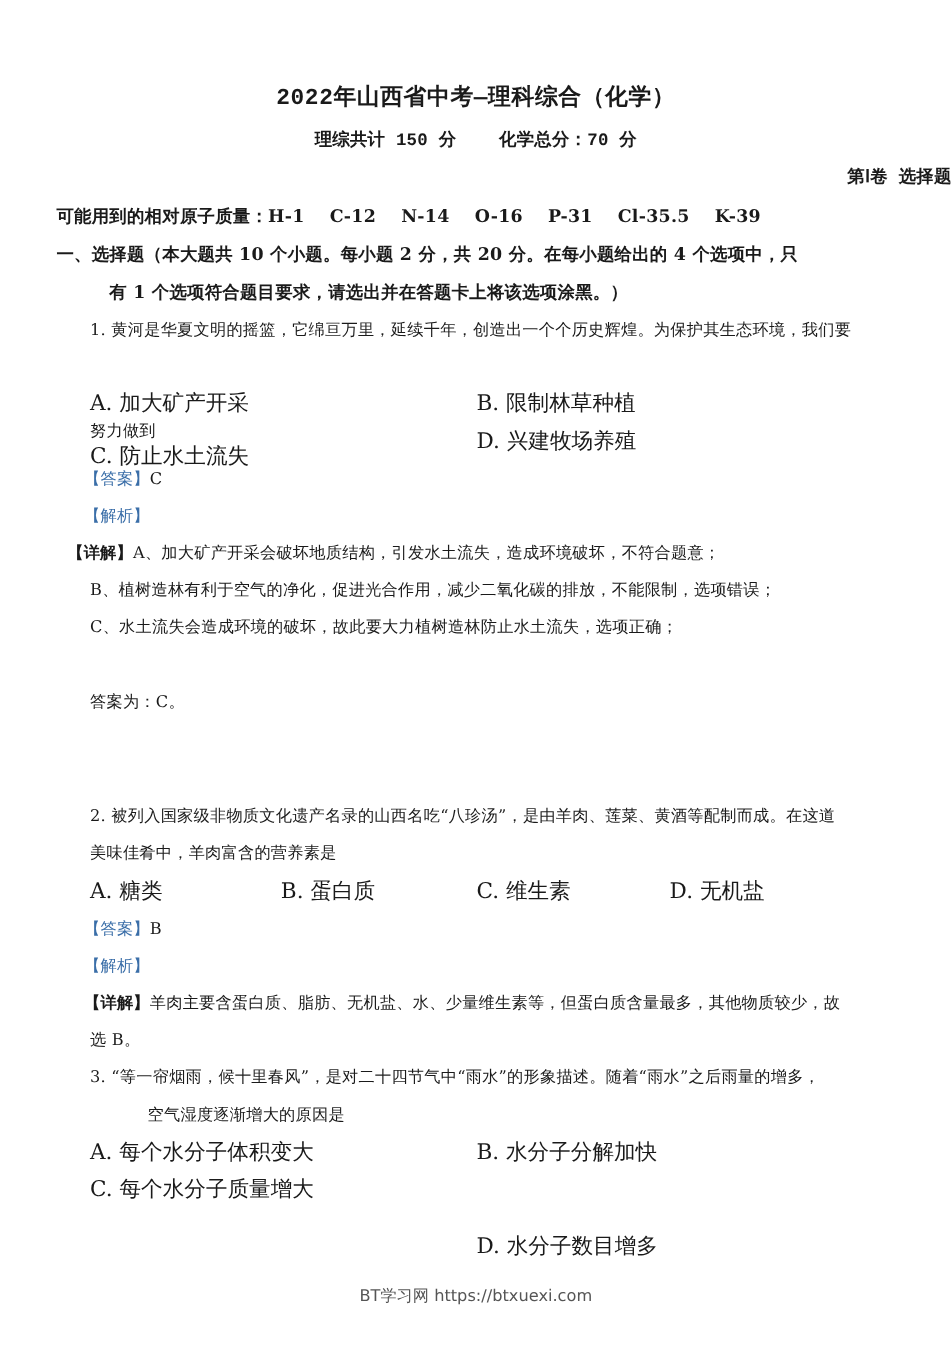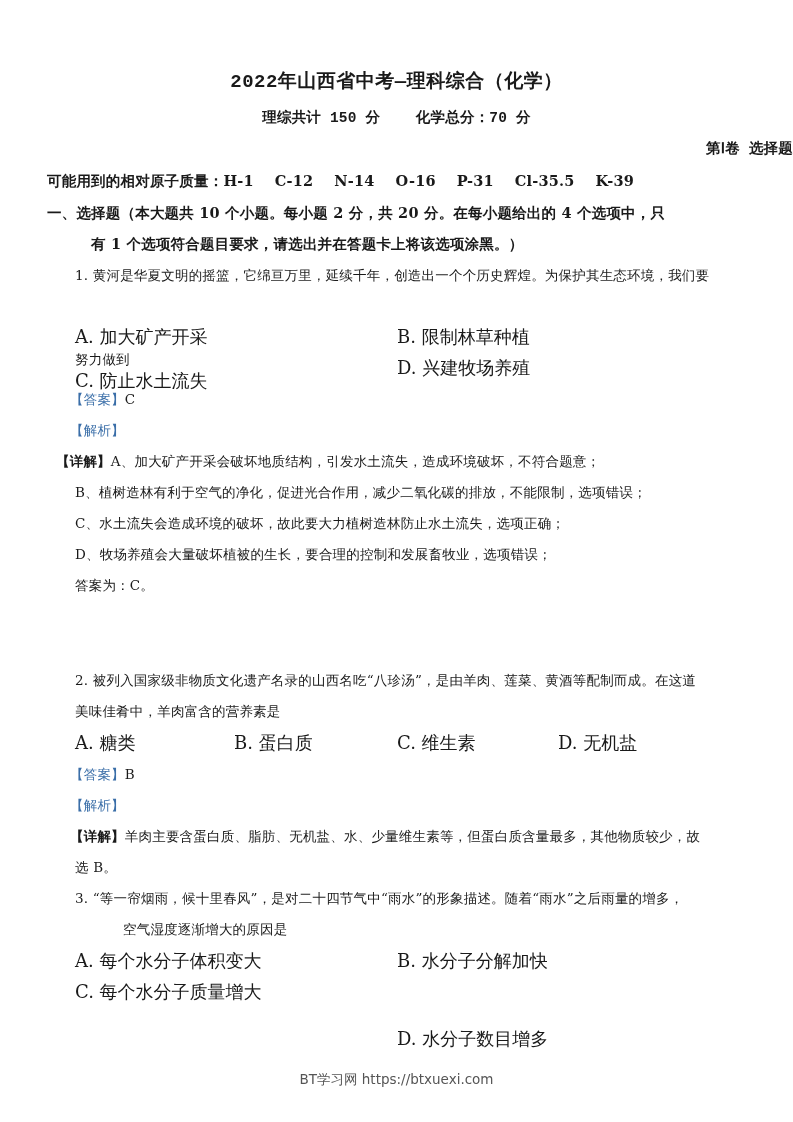--- a/index.html
+++ b/index.html
@@ -38,21 +38,20 @@
   <div class="opt" style="top:359px; left:397px;">D. 兴建牧场养殖</div>
   <div class="line" style="top:390px; left:70px;text-align:right;">
     <span class="tag">【答案】</span><span>C</span>
   </div>
   <div class="line tag" style="top:421px; left:70px;">【解析】</div>
   <div class="line" style="top:452px; left:56px;">
     <span style="font-weight:bold;">【详解】</span><span>A、加大矿产开采会破坏地质结构，引发水土流失，造成环境破坏，不符合题意；</span>
   </div>
   <div class="line" style="top:483px;">B、植树造林有利于空气的净化，促进光合作用，减少二氧化碳的排放，不能限制，选项错误；</div>
   <div class="line" style="top:514px;">C、水土流失会造成环境的破坏，故此要大力植树造林防止水土流失，选项正确；</div>
-  <div class="line" style="top:545px;">D、牧场养殖会大量破坏植被的生长，要合理的控制和发展畜牧业，选项错误；</div>
   <div class="line" style="top:576px;">答案为：C。</div>
 
   <div class="line" style="top:671px;">2. 被列入国家级非物质文化遗产名录的山西名吃“八珍汤”，是由羊肉、莲菜、黄酒等配制而成。在这道</div>
   <div class="line" style="top:702px;">美味佳肴中，羊肉富含的营养素是</div>
   <div class="opt" style="top:734px; left:75px;">A. 糖类</div>
   <div class="opt" style="top:734px; left:234px;">B. 蛋白质</div>
   <div class="opt" style="top:734px; left:397px;">C. 维生素</div>
   <div class="opt" style="top:734px; left:558px;">D. 无机盐</div>
   <div class="line" style="top:765px; left:70px;">
     <span class="tag">【答案】</span><span>B</span>

